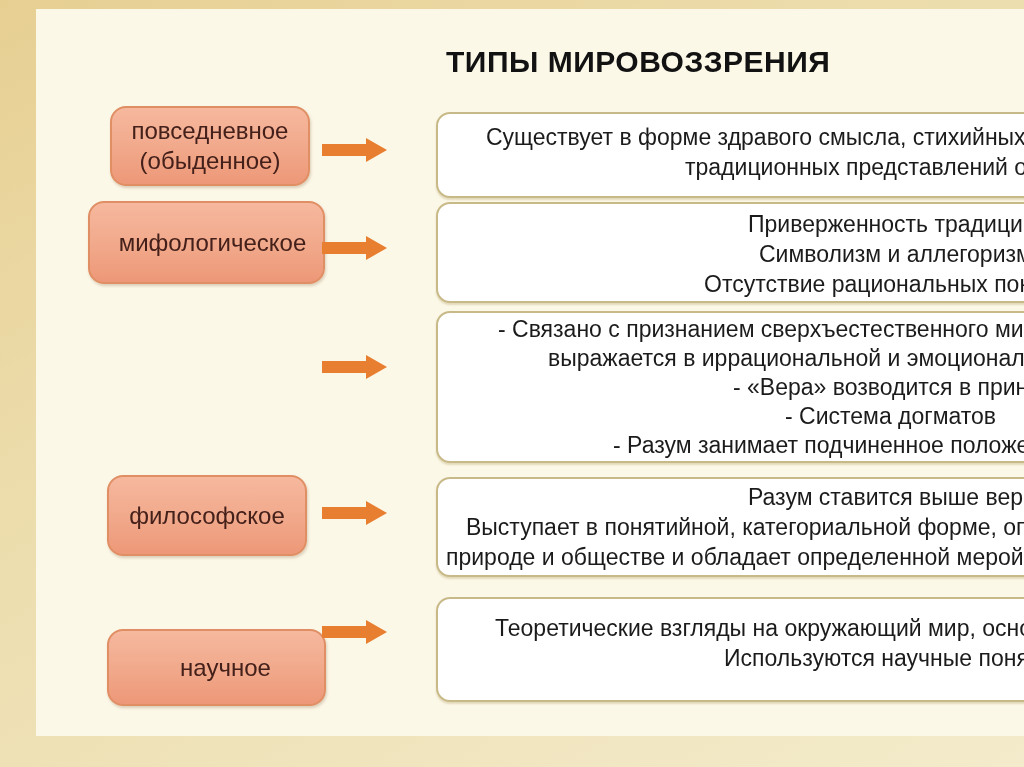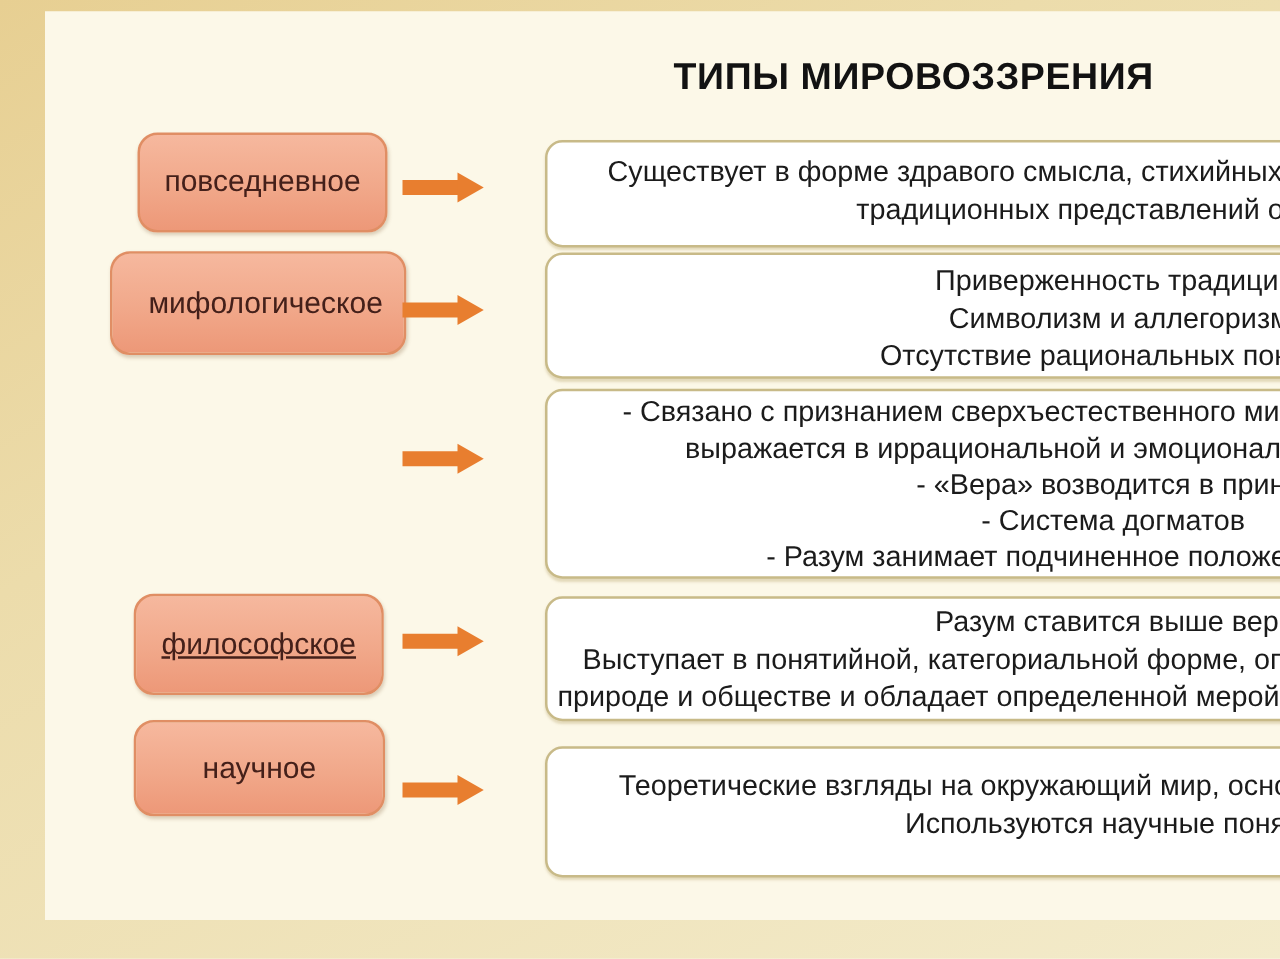--- a/index.html
+++ b/index.html
@@ -7,21 +7,21 @@
     width:1024px;height:767px;position:relative;overflow:hidden;
     background:linear-gradient(150deg,#e7cf92 0%,#ecdcab 35%,#f3ebcb 100%);
     font-family:"Liberation Sans",sans-serif;
   }
   .slide{
     position:absolute;left:36px;top:9px;width:1254px;height:727px;
     background:#fcf8e8;
   }
   .slide-title{
     position:absolute;left:410px;top:36px;width:570px;
-    text-align:center;font-size:30px;font-weight:bold;color:#121212;
+    font-size:30px;font-weight:bold;color:#121212;
     letter-spacing:.5px;white-space:nowrap;
   }
   .label-box{
     position:absolute;
     background:linear-gradient(180deg,#f6b89e 0%,#f1a88a 55%,#ed9878 100%);
     border:2px solid #e08e64;border-radius:16px;
     display:flex;flex-direction:column;align-items:center;justify-content:center;
     color:#44201a;font-size:24px;line-height:30px;
     box-shadow:1px 2px 3px rgba(120,80,40,.25);
     text-align:center;
@@ -48,20 +48,21 @@
 </style>
 </head>
 <body>
 
 <div class="slide">
 
   <div class="slide-title">ТИПЫ МИРОВОЗЗРЕНИЯ</div>
 
   <div class="label-box" style="left:74px;top:97px;width:196px;height:76px;">
     <span>повседневное</span>
+    <span>(обыденное)</span>
   </div>
   <div class="arrow" style="left:286px;top:129px;">
     <div class="shaft"></div>
       <div class="head"></div>
   </div>
   <div class="desc-box b0">
     <div class="ln" style="margin-left:48px;">Существует в форме здравого смысла, стихийных, неси</div>
     <div class="ln" style="margin-left:247px;">традиционных представлений о мир</div>
   </div>
 
@@ -83,34 +84,34 @@
       <div class="head"></div>
   </div>
   <div class="desc-box b2">
     <div class="ln" style="margin-left:60px;">- Связано с признанием сверхъестественного мировог</div>
     <div class="ln" style="margin-left:110px;">выражается в иррациональной и эмоционально-</div>
     <div class="ln" style="margin-left:295px;">- «Вера» возводится в принцип</div>
     <div class="ln" style="margin-left:347px;">- Система догматов</div>
     <div class="ln" style="margin-left:175px;">- Разум занимает подчиненное положе</div>
   </div>
 
-  <div class="label-box" style="left:71px;top:466px;width:196px;height:77px;text-decoration:underline;">
+  <div class="label-box" style="left:71px;top:466px;width:196px;height:77px;">
     <span>философское</span>
   </div>
   <div class="arrow" style="left:286px;top:492px;">
     <div class="shaft"></div>
       <div class="head"></div>
   </div>
   <div class="desc-box b3">
     <div class="ln" style="margin-left:310px;">Разум ставится выше веры</div>
     <div class="ln" style="margin-left:28px;">Выступает в понятийной, категориальной форме, опираяс</div>
     <div class="ln" style="margin-left:8px;">природе и обществе и обладает определенной мерой логи</div>
   </div>
 
-  <div class="label-box" style="left:71px;top:567px;width:197px;height:73px;">
+  <div class="label-box" style="left:71px;top:620px;width:197px;height:73px;padding-left:18px;">
     <span>научное</span>
   </div>
   <div class="arrow" style="left:286px;top:611px;">
     <div class="shaft"></div>
       <div class="head"></div>
   </div>
   <div class="desc-box b4">
     <div class="ln" style="margin-left:57px;">Теоретические взгляды на окружающий мир, основан</div>
     <div class="ln" style="margin-left:286px;">Используются научные понятия</div>
   </div>

